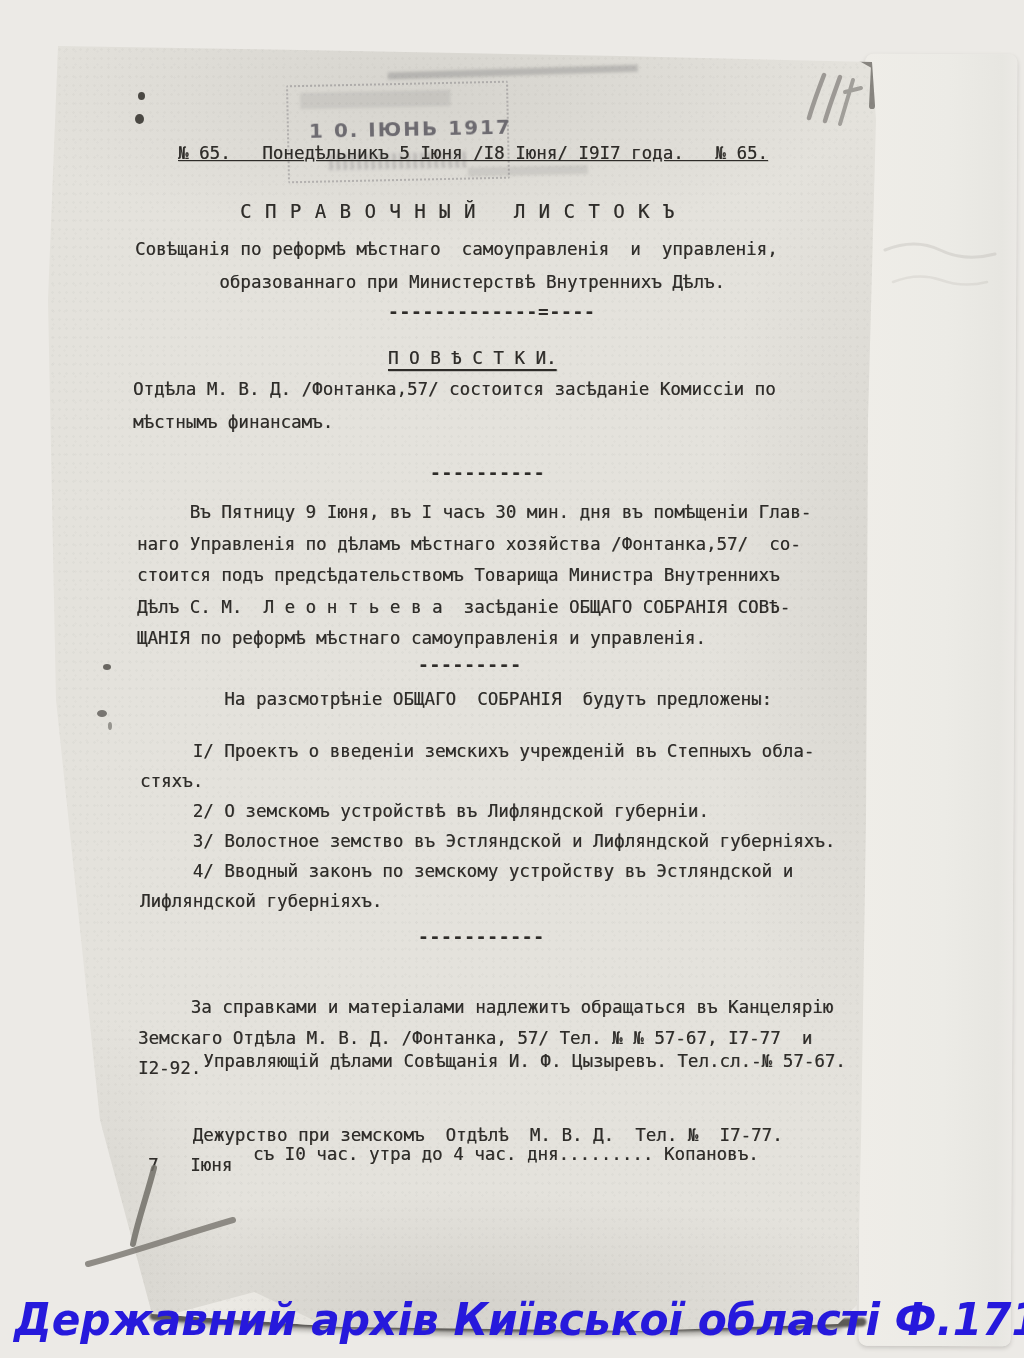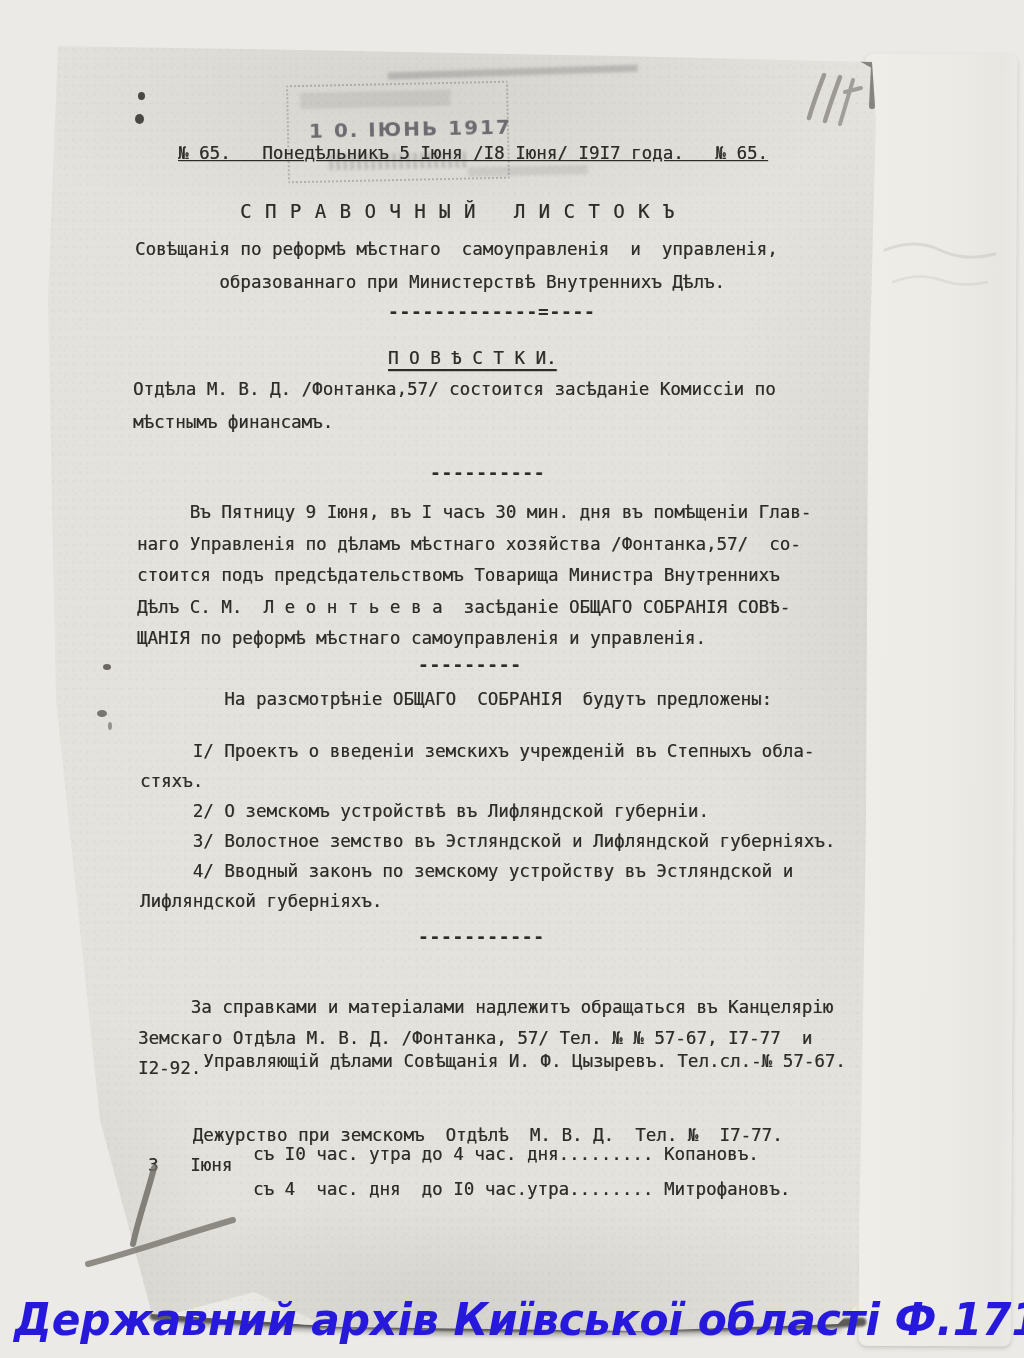--- a/index.html
+++ b/index.html
@@ -113,23 +113,23 @@
     <div class="typed" style="left:140px;top:736px;line-height:30px;"><div class="tline">     I/ Проектъ о введеніи земскихъ учрежденій въ Степныхъ обла-</div><div class="tline">стяхъ.</div><div class="tline">     2/ О земскомъ устройствѣ въ Лифляндской губерніи.</div><div class="tline">     3/ Волостное земство въ Эстляндской и Лифляндской губерніяхъ.</div><div class="tline">     4/ Вводный законъ по земскому устройству въ Эстляндской и</div><div class="tline">Лифляндской губерніяхъ.</div></div>
 
     <div class="typed sep" style="left:418px;top:922px;">-----------</div>
 
     <div class="typed" style="left:138px;top:956px;line-height:30.5px;margin-top:36px;"><div class="tline">     За справками и матеріалами надлежитъ обращаться въ Канцелярію</div><div class="tline">Земскаго Отдѣла М. В. Д. /Фонтанка, 57/ Тел. № № 57-67, I7-77  и</div><div class="tline">I2-92.</div></div>
 
     <div class="typed" style="left:140px;top:1046px;">      Управляющій дѣлами Совѣщанія И. Ф. Цызыревъ. Тел.сл.-№ 57-67.</div>
 
     <div class="typed" style="left:140px;top:1120px;">     Дежурство при земскомъ  Отдѣлѣ  М. В. Д.  Тел. №  I7-77.</div>
 
-    <div class="typed" style="left:148px;top:1150px;">3   Іюня</div>
+    <div class="typed" style="left:148px;top:1150px;">7   Іюня</div>
 
-    <div class="typed" style="left:253px;top:1137px;line-height:35px;"><div class="tline">съ I0 час. утра до 4 час. дня......... Копановъ.</div><div class="tline">съ 4  час. дня  до I0 час.утра........ Митрофановъ.</div></div>
+    <div class="typed" style="left:253px;top:1137px;line-height:35px;"><div class="tline">съ I0 час. утра до 4 час. дня......... Копановъ.</div></div>
 
     <div class="blemish" style="left:138px;top:92px;width:7px;height:8px;"></div>
     <div class="blemish" style="left:135px;top:114px;width:9px;height:10px;"></div>
     <div class="blemish" style="left:103px;top:664px;width:8px;height:6px;opacity:.8;"></div>
     <div class="blemish" style="left:97px;top:710px;width:10px;height:7px;opacity:.7;"></div>
     <div class="blemish" style="left:108px;top:722px;width:4px;height:8px;opacity:.5;"></div>
 
     <div style="position:absolute;left:150px;top:1292px;width:180px;height:36px;
          background:linear-gradient(100deg,#efede8 30%,#e8e6e0 80%);
          clip-path:polygon(2% 75%,58% 0,100% 100%,0 100%);opacity:.9;"></div>

